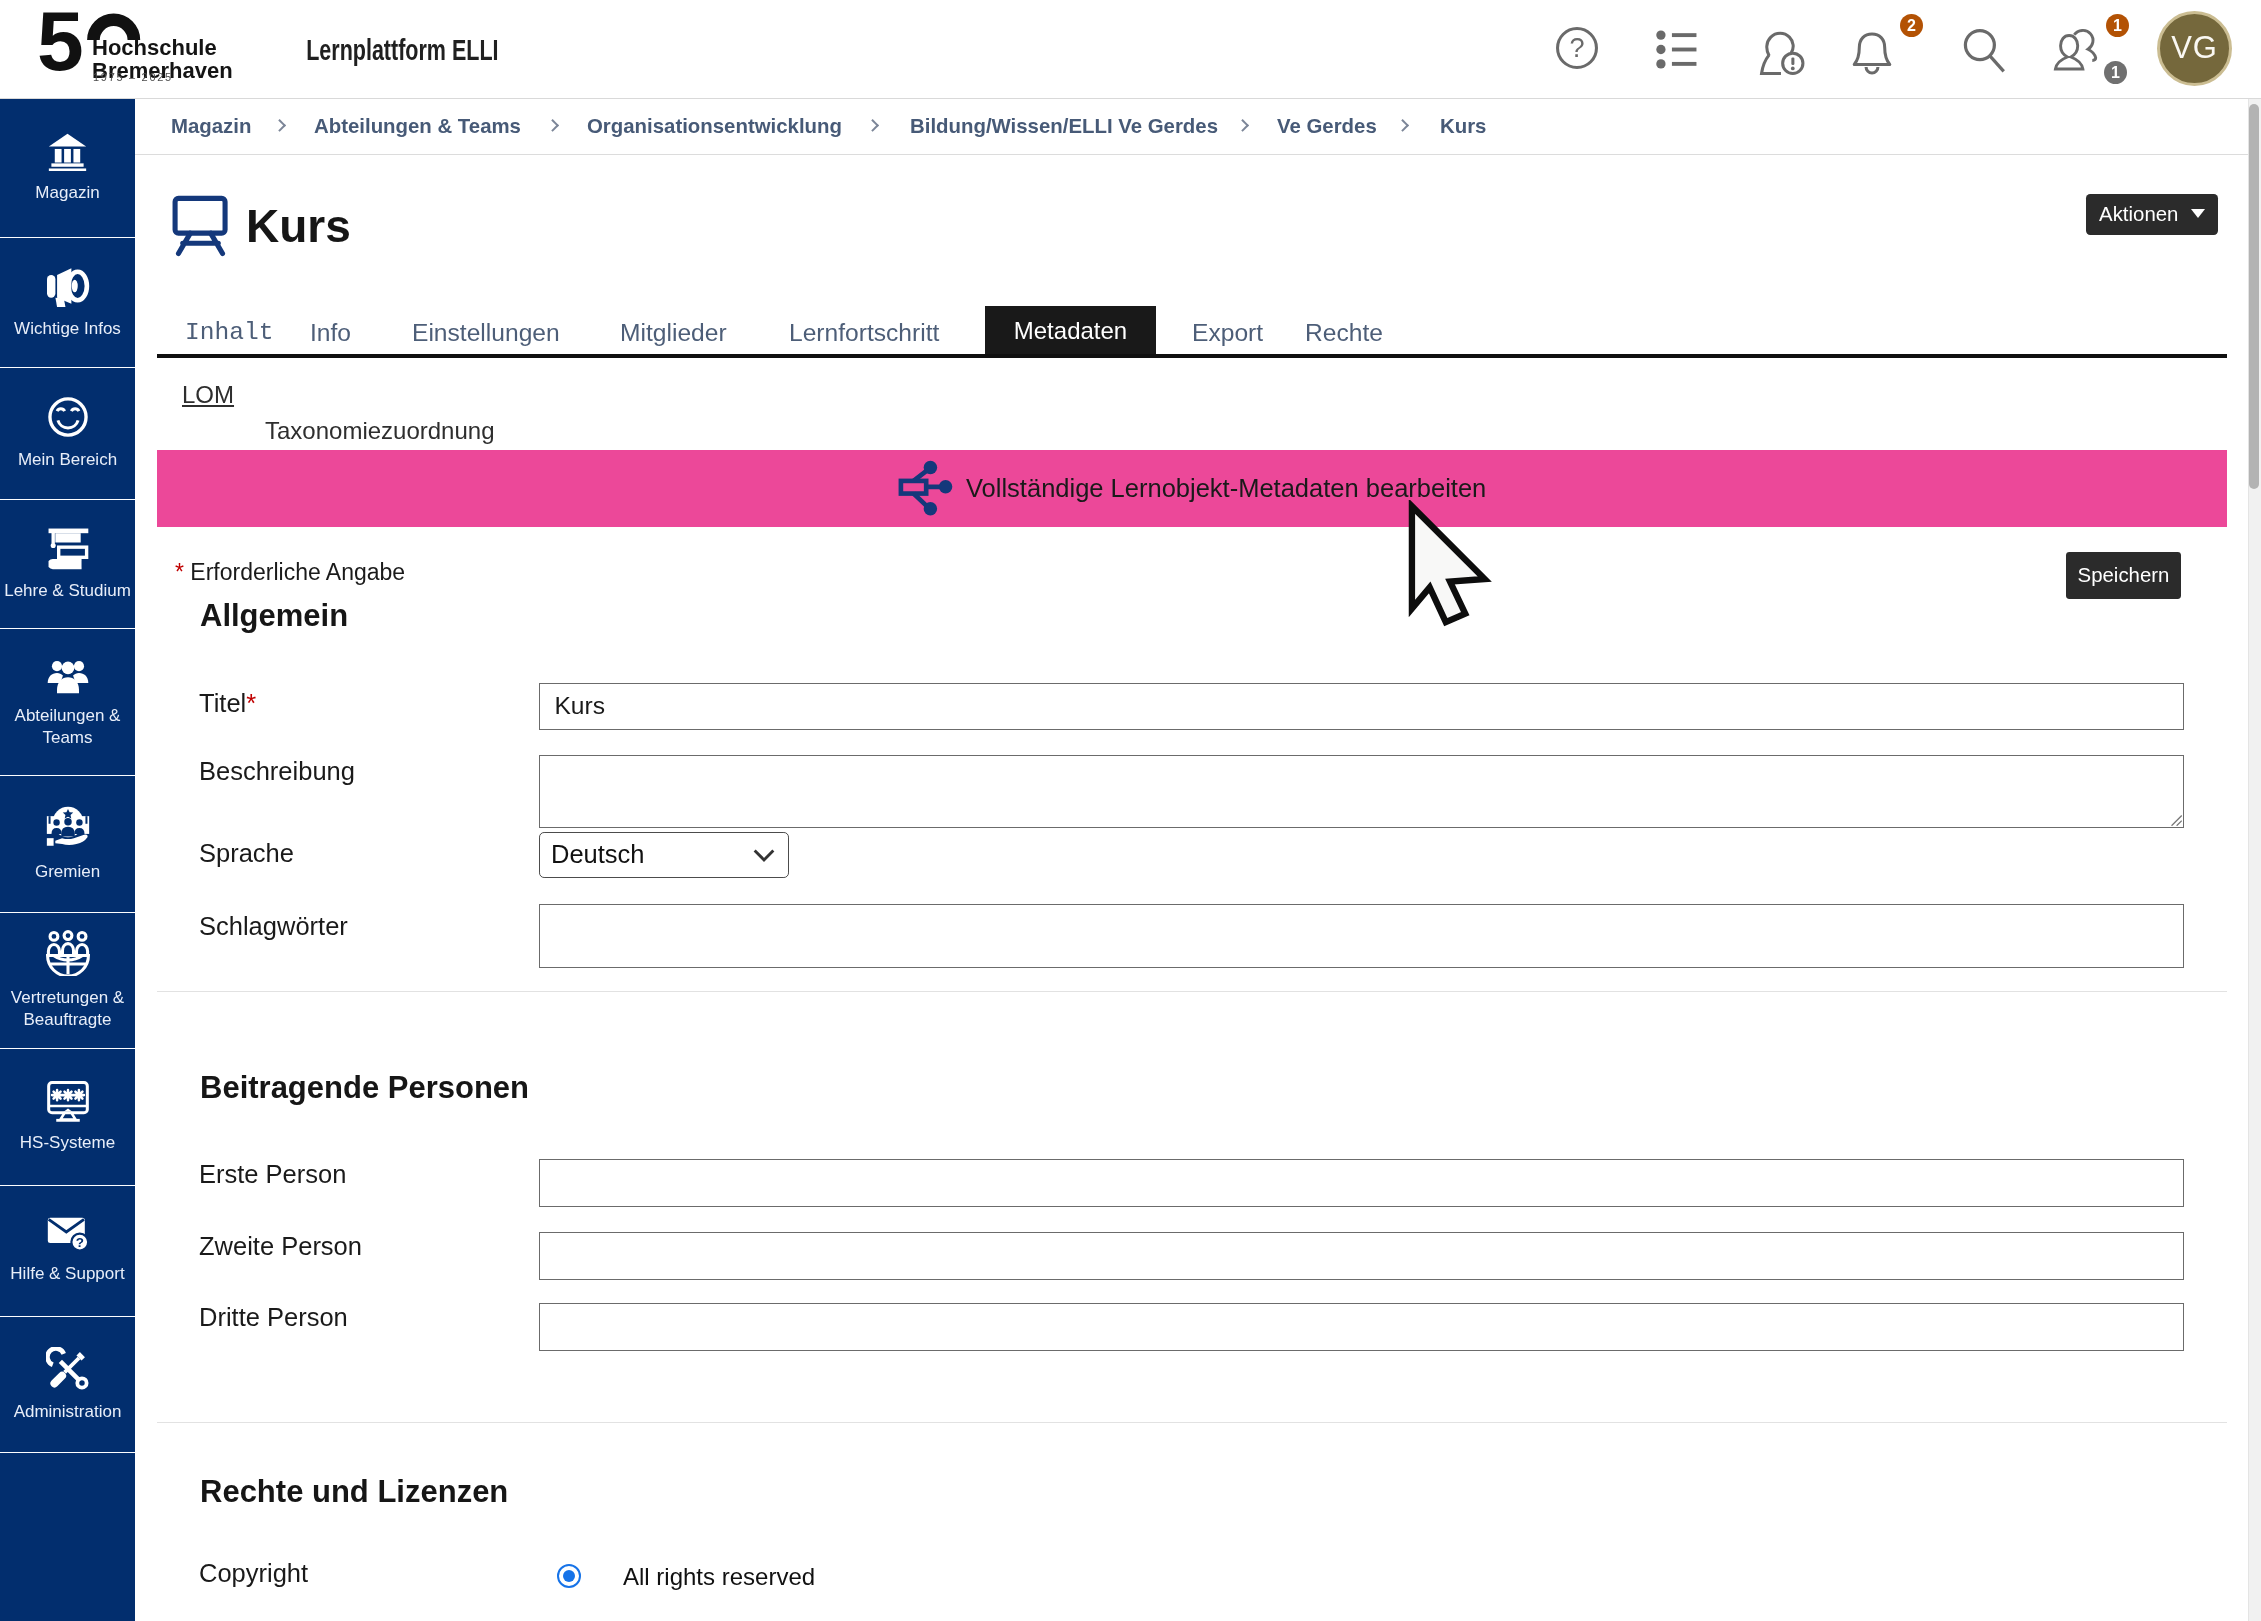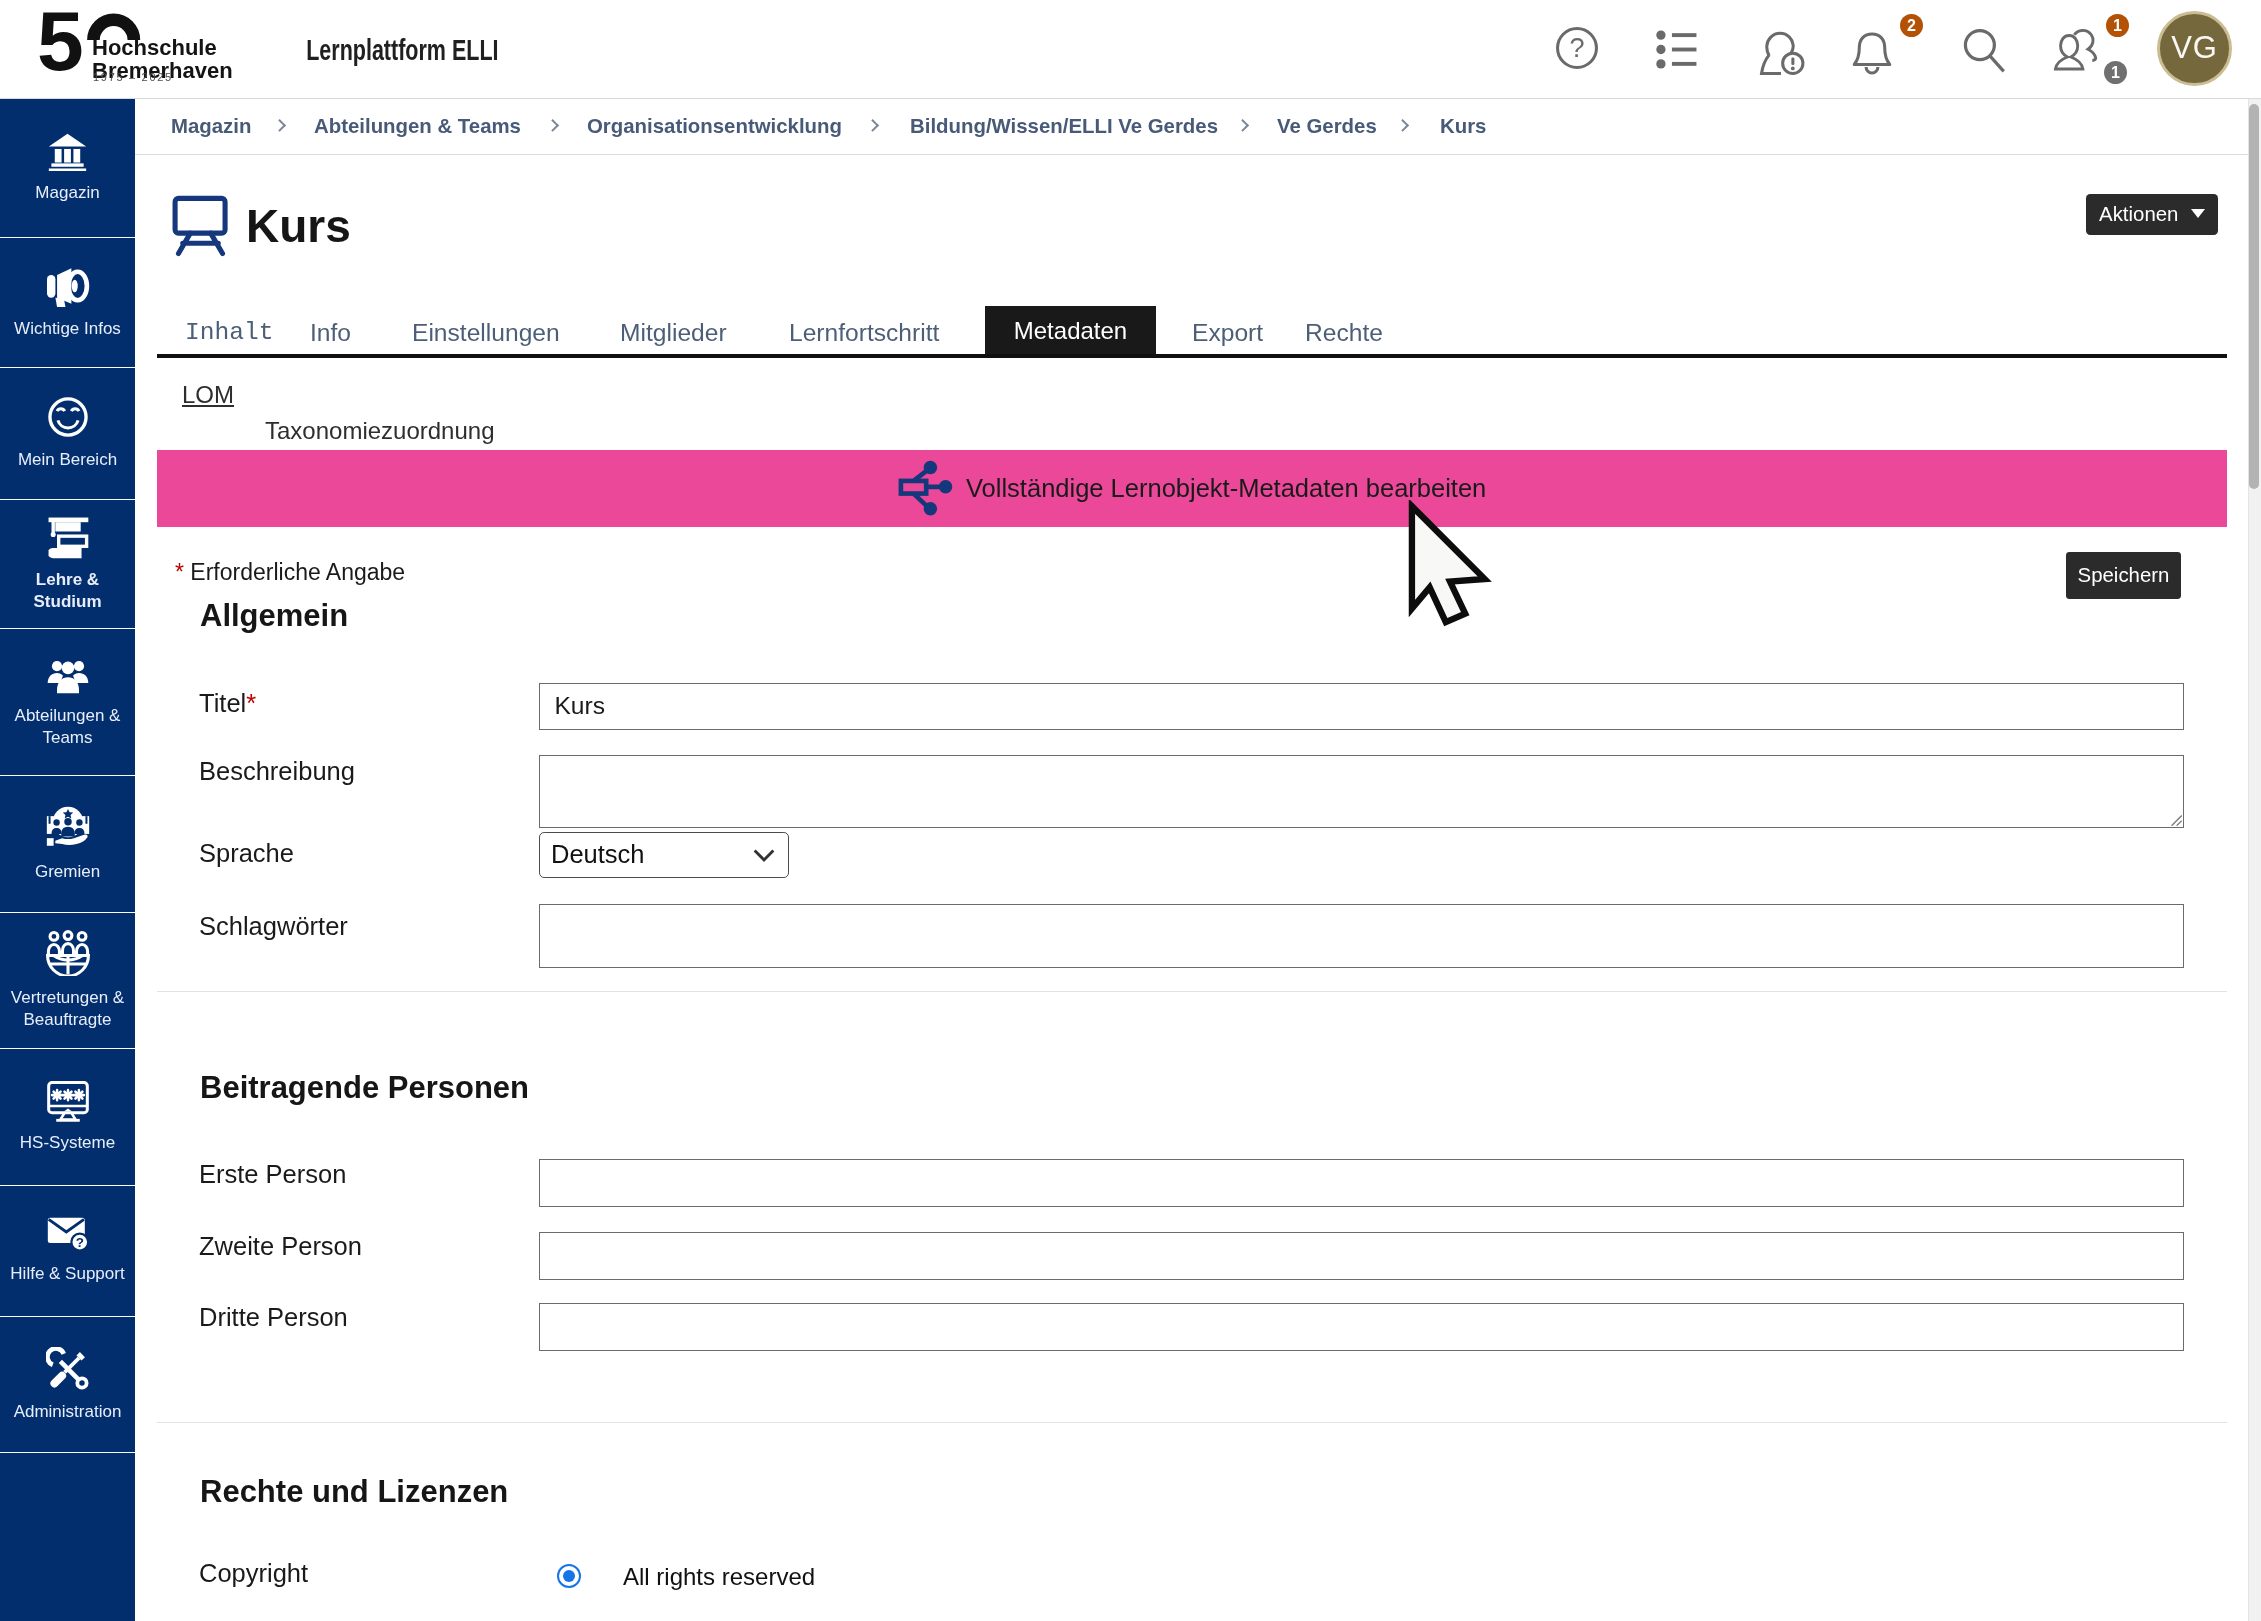--- a/index.html
+++ b/index.html
@@ -134,21 +134,21 @@
       <div class="sblabel">Wichtige Infos</div>
     </div>
     <div class="sbitem" style="top:269px;height:132px;">
       <svg width="42" height="42" viewBox="0 0 50 50">
         <circle cx="25" cy="25" r="21.5" fill="none" stroke="#fff" stroke-width="4"></circle>
         <path d="M12,18 a5,5 0 0 1 9,0 M29,18 a5,5 0 0 1 9,0" fill="none" stroke="#fff" stroke-width="3.6"></path>
         <path d="M13,29 a12.5,12.5 0 0 0 24,0" fill="none" stroke="#fff" stroke-width="3.6"></path>
       </svg>
       <div class="sblabel">Mein Bereich</div>
     </div>
-    <div class="sbitem" style="top:401px;height:129px;font-weight:bold;">
+    <div class="sbitem" style="top:401px;height:129px;">
       <svg width="46" height="44" viewBox="0 0 54 52">
         <g fill="#fff">
           <rect x="4" y="3" width="47" height="5.5"></rect>
           <rect x="12" y="8.5" width="30" height="11"></rect>
           <rect x="7.5" y="8" width="4" height="13"></rect>
           <circle cx="9.5" cy="23" r="3"></circle>
         </g>
         <rect x="16" y="25" width="33" height="12" fill="none" stroke="#fff" stroke-width="4"></rect>
         <path d="M4,41.5 q2,-2.5 5,-2.5 h34 v12 h-34 q-3,0 -5,-2.5 z" fill="#fff"></path>
       </svg>

